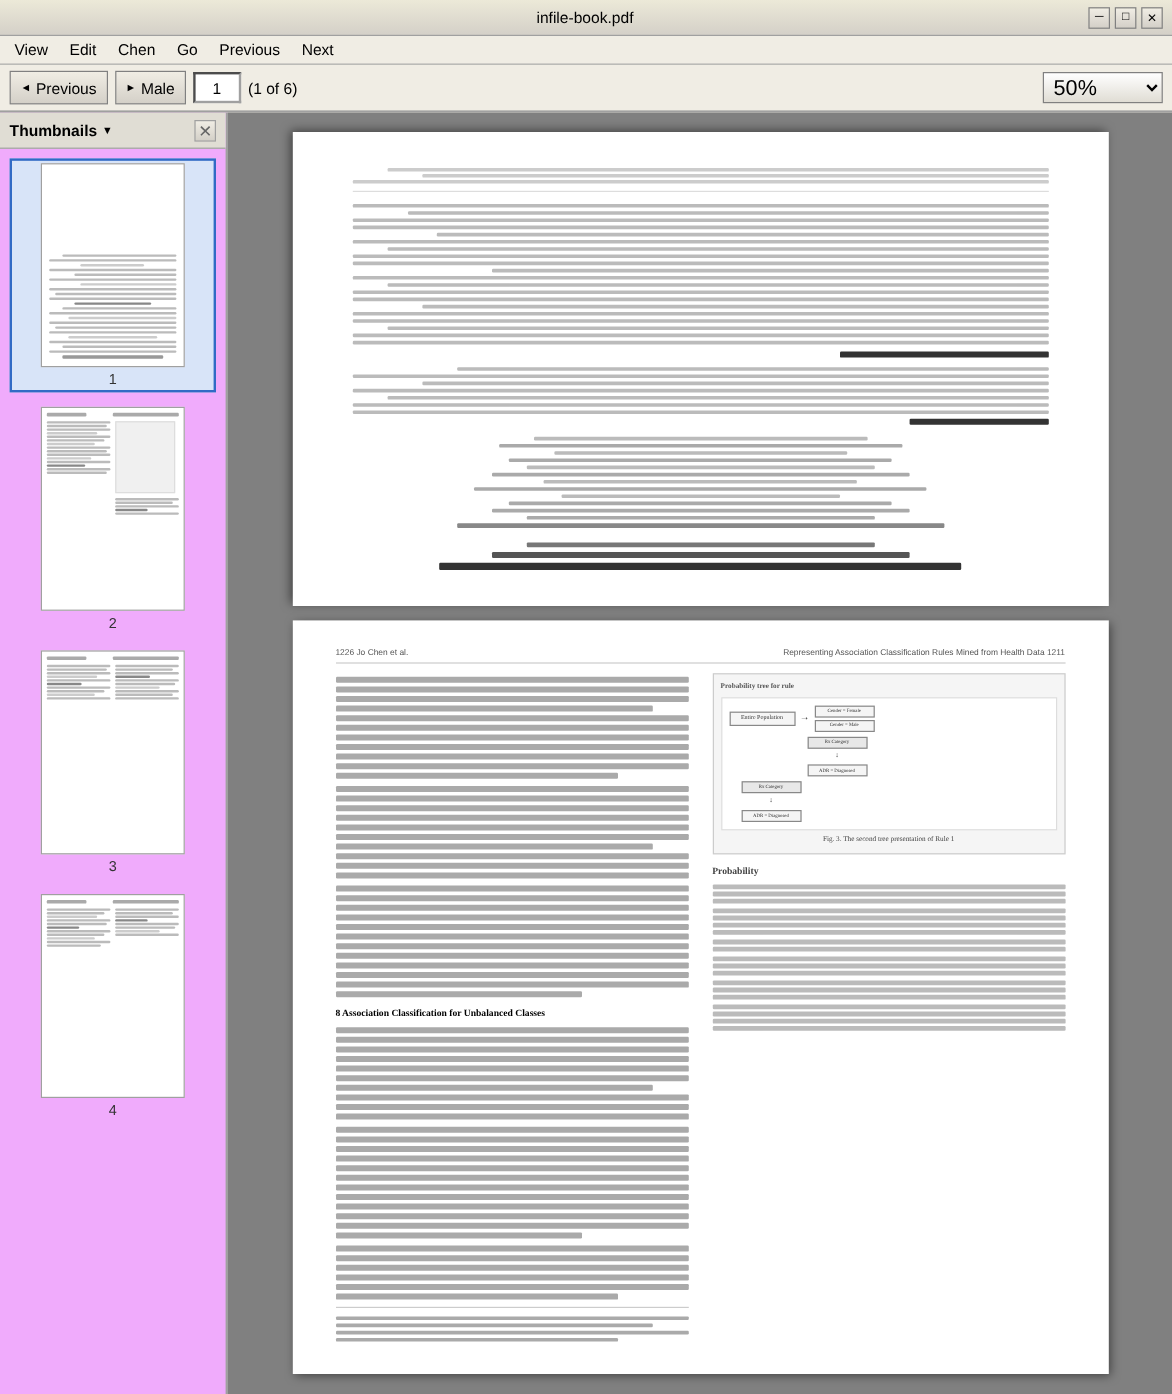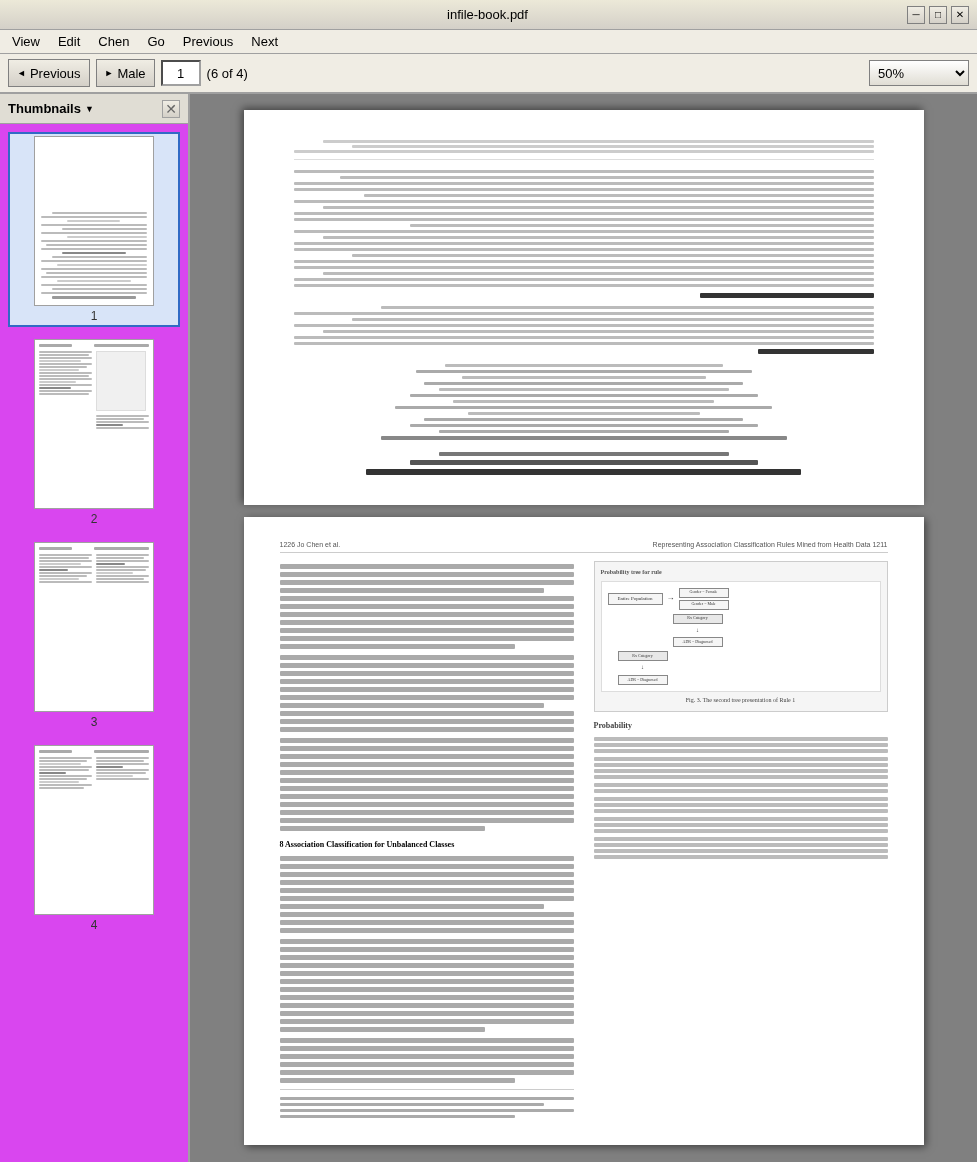--- a/index.html
+++ b/index.html
@@ -88,42 +88,42 @@
       text-align: center;
       font-size: 13px;
       background: #fff;
     }
     .page-info {
       font-size: 13px;
       color: #000;
     }
     .zoom-select {
       height: 26px;
-      font-size: 13px;
+      font-size: 18px;
       border: 1px solid #808080;
       background: linear-gradient(to bottom, #fff, #e0ddd4);
       padding: 0 4px;
       width: 100px;
       cursor: pointer;
     }
     .toolbar-spacer {
       flex: 1;
     }
 
     
     .main-layout {
       display: flex;
       height: calc(1162px - 30px - 24px - 40px);
       background: #d4d0c8;
     }
 
     
     .sidebar {
       width: 190px;
-      background: #d946ef;
+      background: #f0abfc;
       border-right: 2px solid #a0a0a0;
       display: flex;
       flex-direction: column;
     }
     .sidebar-header {
       display: flex;
       align-items: center;
       justify-content: space-between;
       padding: 4px 8px;
       border-bottom: 1px solid #a0a0a0;
@@ -301,21 +301,21 @@
 <div class="toolbar">
   <button class="toolbar-btn">
     <span style="font-size:9px;">◄</span>
     <span>Previous</span>
   </button>
   <button class="toolbar-btn">
     <span style="font-size:9px;">►</span>
     <span>Male</span>
   </button>
   <input class="page-input" type="text" value="1" style="">
-  <span class="page-info">(6 of 4)</span>
+  <span class="page-info">(1 of 6)</span>
   <div class="toolbar-spacer"></div>
   <select class="zoom-select">
     <option>50%</option>
     <option>75%</option>
     <option>100%</option>
     <option>125%</option>
     <option>150%</option>
     <option>200%</option>
   </select>
 </div>

